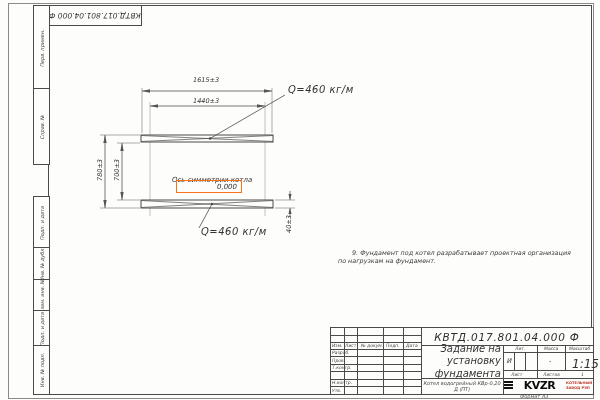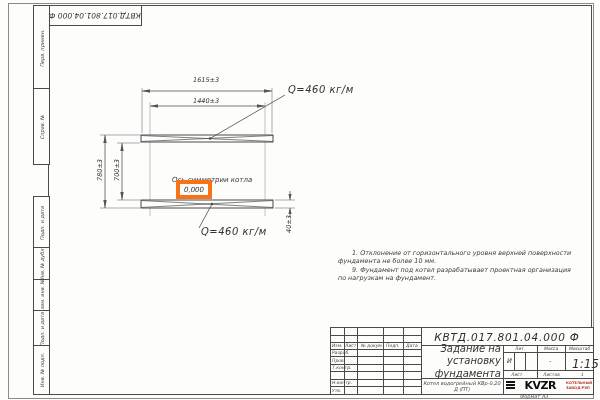--- a/index.html
+++ b/index.html
@@ -13,22 +13,22 @@
   .vbox span{position:absolute;left:50%;top:50%;transform:translate(-50%,-50%) rotate(-90deg);
              white-space:nowrap;font-size:5px;font-style:italic;color:#444;}
   .topstamp{position:absolute;left:48px;top:5px;width:92px;height:19px;
             border:1px solid #4a4a4a;display:flex;align-items:center;justify-content:center;}
   .topstamp span{transform:rotate(180deg);font-size:7.5px;font-style:italic;white-space:nowrap;color:#333;}
   svg.geom{position:absolute;left:0;top:0;pointer-events:none;}
   .t{position:absolute;font-style:italic;color:#333;white-space:nowrap;}
   .dim{font-size:6.5px;}
   .dimv{font-size:6.5px;transform:translate(-50%,-50%) rotate(-90deg);}
   .load{font-size:10px;letter-spacing:0.5px;}
-  .elev{position:absolute;left:176px;top:180px;width:28px;height:11px;border:4px solid #f97316;
-        display:flex;align-items:center;justify-content:center;font-size:7px;font-style:italic;color:#333;}
+  .elev{position:absolute;left:176px;top:180px;width:28px;height:11px;border:1px solid #f97316;
+        display:flex;align-items:center;justify-content:center;font-size:7px;font-style:italic;color:#333;padding-left:36px;}
   .notes{position:absolute;left:338px;top:249px;width:236px;font-size:6.4px;line-height:1.32;
          font-style:italic;color:#3a3a3a;}
   .notes p{margin:0;text-indent:14px;}
   
   .tb{position:absolute;left:330px;top:327px;width:262px;height:66px;
       border:1.4px solid #4a4a4a;background:#fdfdfc;}
   .tb .vl,.tb .hl{position:absolute;background:#4a4a4a;}
   .tb .vl{width:1px;}
   .tb .hl{height:1px;}
   .tb .lbl{position:absolute;font-size:4.5px;font-style:italic;color:#444;white-space:nowrap;}
@@ -36,21 +36,21 @@
               align-items:center;justify-content:center;font-size:10.5px;font-style:italic;
               letter-spacing:0.8px;color:#2e2e2e;}
   .tb .title{position:absolute;left:92px;top:18px;width:78px;height:31px;display:flex;
              align-items:center;justify-content:center;text-align:right;font-size:10px;
              font-style:italic;line-height:1.25;color:#333;}
   .tb .product{position:absolute;left:92px;top:51px;width:78px;height:14px;display:flex;
                align-items:center;justify-content:center;text-align:center;font-size:5px;
                font-style:italic;line-height:1.3;color:#444;}
   .tb .val{position:absolute;font-style:italic;color:#333;}
   .logo{position:absolute;left:173px;top:50px;width:88px;height:15px;display:flex;
-        align-items:center;justify-content:flex-end;gap:10px;}
+        align-items:center;justify-content:space-between;gap:2px;}
   .logo .coil{width:9px;height:10px;background:repeating-linear-gradient(180deg,#111 0 1.6px,#fdfdfc 1.6px 3.2px);}
   .logo .mark{font-size:11px;font-weight:900;color:#0b0b0b;letter-spacing:-0.5px;
               font-family:"DejaVu Sans",sans-serif;}
   .logo .cap{width:26px;font-size:3.6px;line-height:1.25;color:#c0392b;font-weight:bold;}
   .format{position:absolute;left:520px;top:393px;font-size:5px;font-style:italic;color:#555;}
 </style>
 </head>
 <body>
 
 <div class="sheet">
@@ -139,21 +139,20 @@
   <div class="t dimv" style="left:117px;top:170px;">700±3</div>
   <div class="t dimv" style="left:289px;top:224px;">40±3</div>
   <div class="t load" style="left:288px;top:84px;">Q=460 кг/м</div>
   <div class="t load" style="left:201px;top:226px;">Q=460 кг/м</div>
   <div class="t" style="left:172px;top:157px;font-size:7px;margin-top:19px;">Ось симметрии котла</div>
   <div class="elev">
     <span>0,000</span>
   </div>
 
   <div class="notes">
-    <p>1. Отклонение от горизонтального уровня верхней поверхности фундамента не более 10 мм.</p>
     <p>9. Фундамент под котел разрабатывает проектная организация по нагрузкам на фундамент.</p>
   </div>
 
   <div class="tb">
 
     <div class="vl" style="left:13px;top:0;height:66px;"></div>
     <div class="vl" style="left:26px;top:0;height:66px;"></div>
     <div class="vl" style="left:52px;top:0;height:66px;"></div>
     <div class="vl" style="left:72px;top:0;height:66px;"></div>
     <div class="vl" style="left:90px;top:0;height:66px;"></div>

